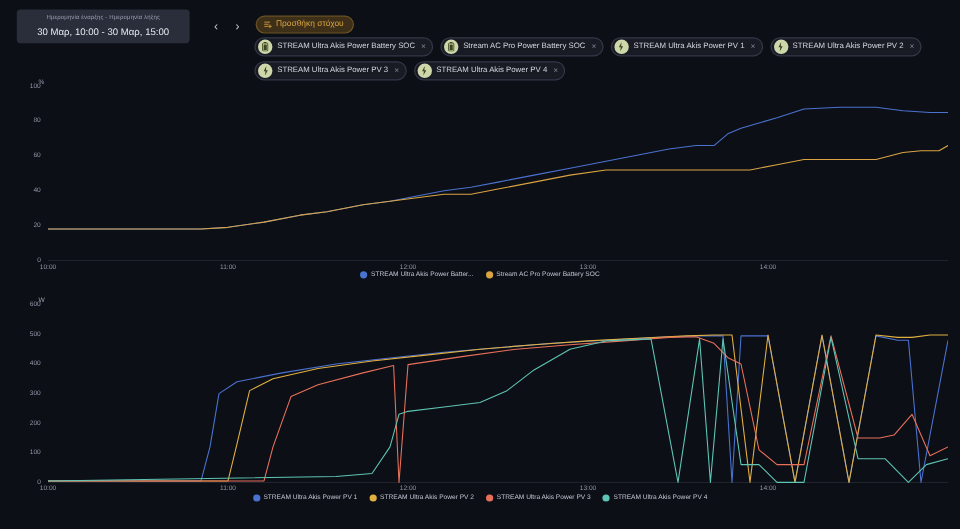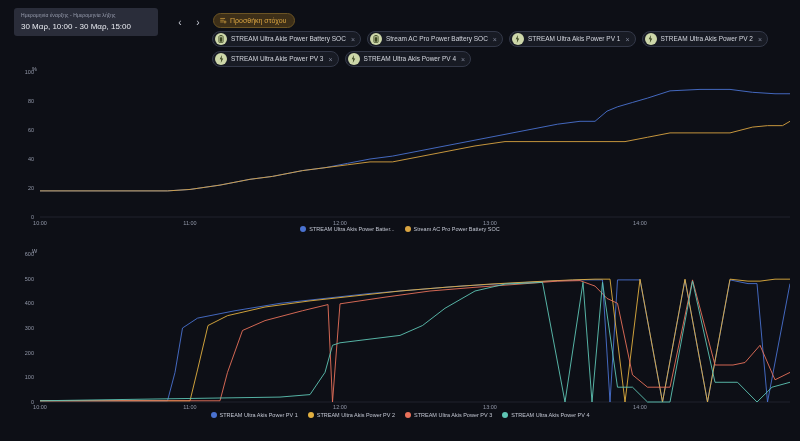--- a/index.html
+++ b/index.html
@@ -6,21 +6,21 @@
   html, body {
     width: 800px; height: 441px;
     background: #0d0f16;
     font-family: "Liberation Sans", sans-serif;
     color: #d4d7e0;
     overflow: hidden;
   }
   #app { position: relative; width: 800px; height: 441px; background: #0d0f16; }
 
   
-  .topbar { position: absolute; left: 0; top: 0; width: 800px; height: 72px; }
+  .topbar { position: absolute; left: 0; top: 0; width: 800px; height: 72px; text-align: center; }
 
   .daterange {
     position: absolute; left: 14px; top: 8px;
     width: 144px; height: 28px;
     background: #2a2d3a; border-radius: 3px;
     padding: 4px 7px;
   }
   .daterange .dr-label {
     font-size: 5px; color: #9a9fb0; letter-spacing: .1px; line-height: 7px;
     white-space: nowrap; overflow: hidden;

